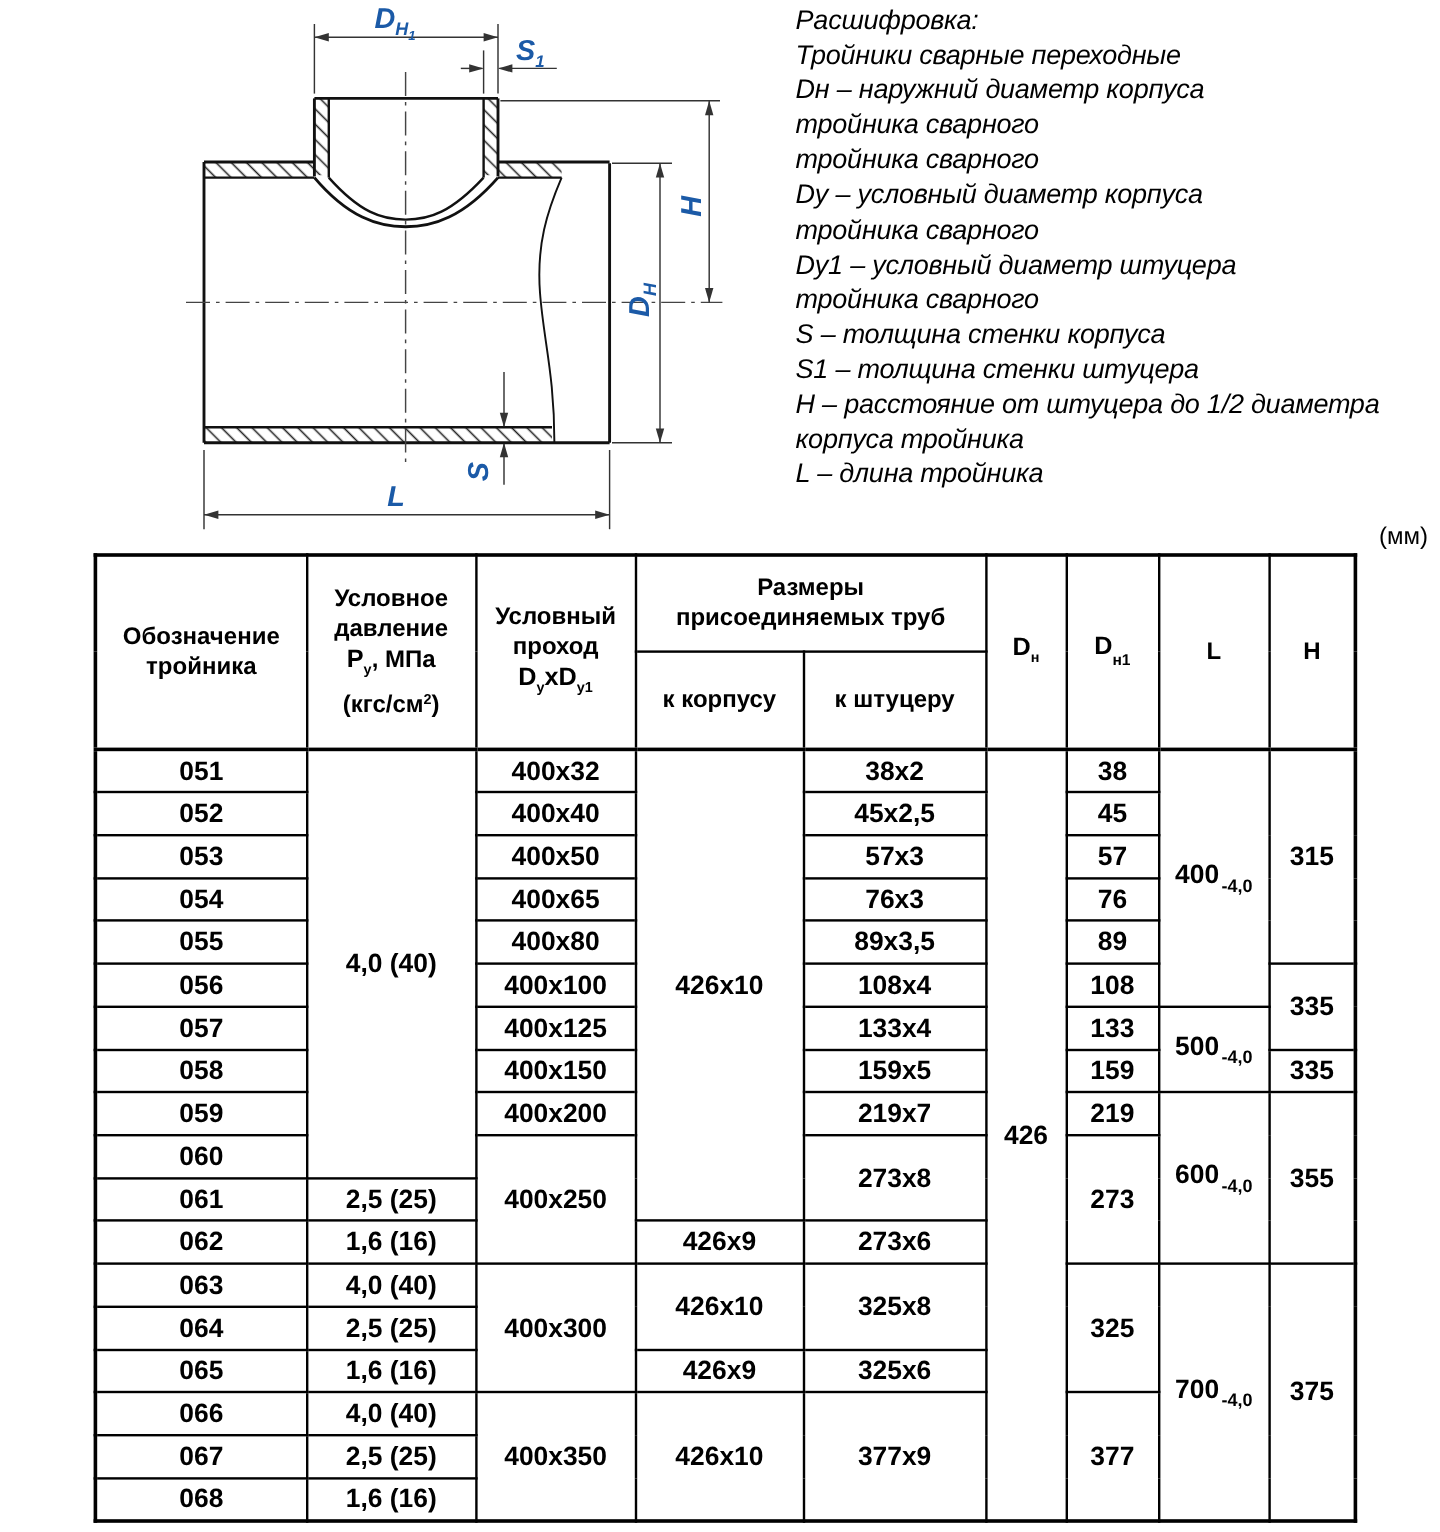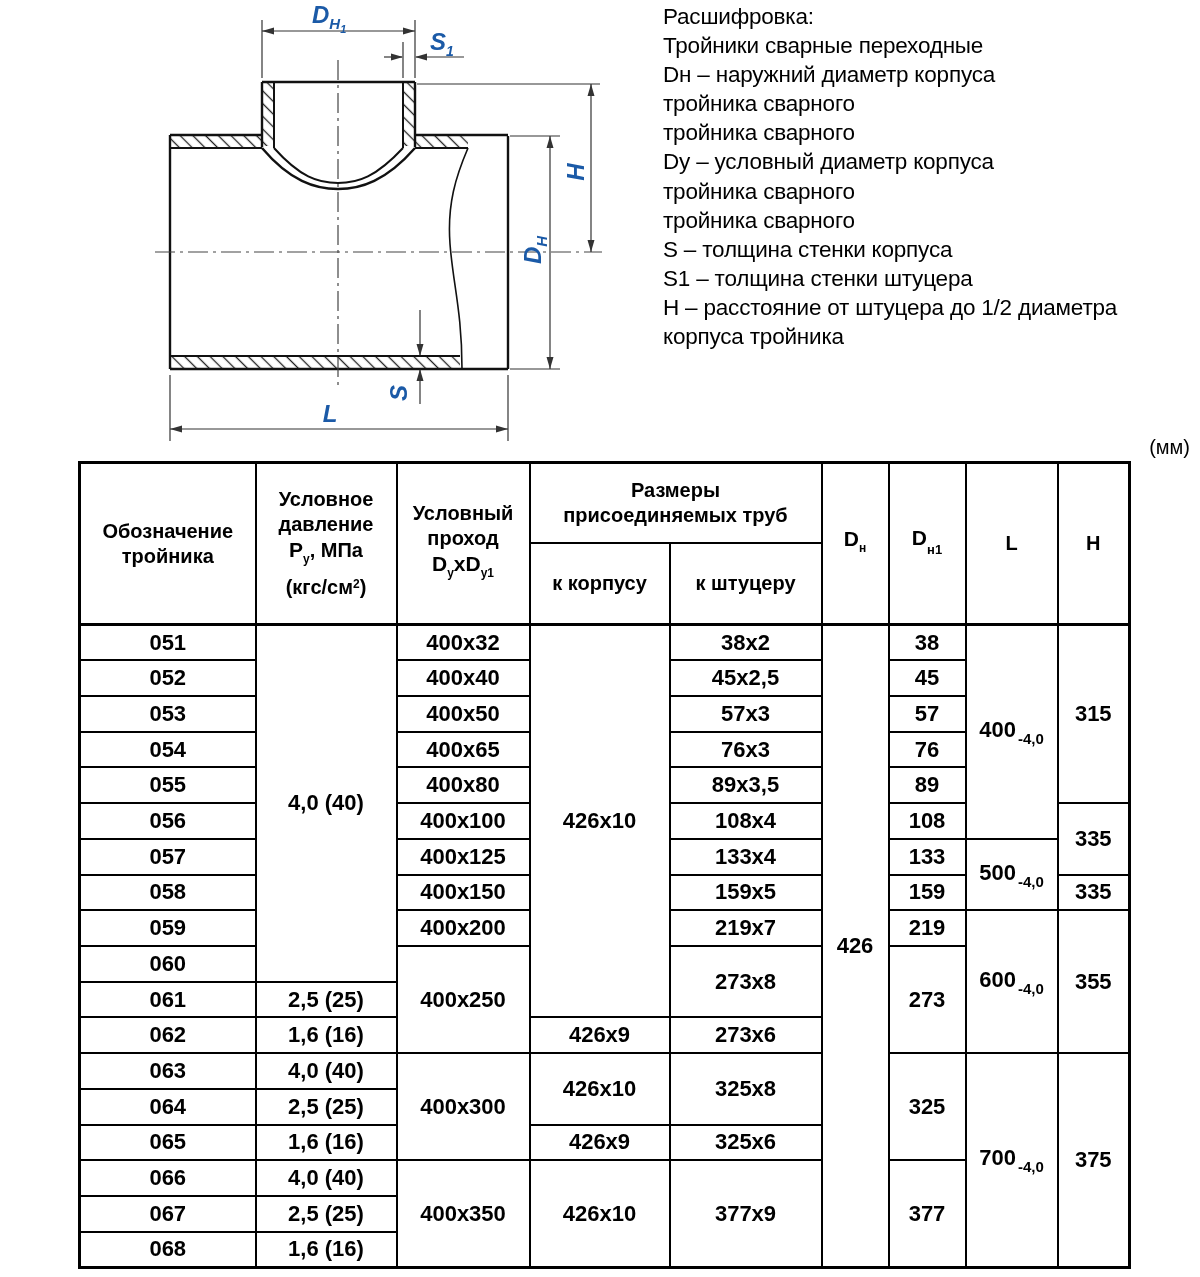--- a/index.html
+++ b/index.html
@@ -4,21 +4,21 @@
 <style>
   html,body{margin:0;padding:0;background:#fff;}
   .page{position:relative;width:1200px;height:1277px;background:#fff;overflow:hidden;
         font-family:"Liberation Sans", sans-serif;color:#000;border-radius:27px;}
   
   .diagram{position:absolute;left:0;top:0;}
   .dim{font-family:"Liberation Sans", sans-serif;font-style:italic;font-weight:bold;
        font-size:24px;fill:#1b5aa7;}
   
   .legend{position:absolute;left:663px;top:2px;width:535px;font-size:22.5px;
-          line-height:29.1px;letter-spacing:-0.2px;color:#000;}
+          line-height:29.1px;letter-spacing:-0.2px;color:#000;font-style:italic;}
   .units-note{position:absolute;left:1125px;top:436px;width:65px;text-align:right;
               font-size:20px;color:#000;}
   
   .spec-table{position:absolute;left:78px;top:461px;width:1050px;border-collapse:collapse;
               table-layout:fixed;border:3px solid #000;}
   .spec-table th,.spec-table td{border:2px solid #000;padding:0;text-align:center;
               vertical-align:middle;background:#fff;}
   .spec-table thead tr:first-child{height:80px;}
   .spec-table thead tr:last-child{height:82px;}
   .spec-table tbody tr{height:35.72px;}
@@ -130,25 +130,27 @@
   </svg>
 
   <div class="legend">
     <div class="legend-line">Расшифровка:</div>
     <div class="legend-line">Тройники сварные переходные</div>
     <div class="legend-line">Dн – наружний диаметр корпуса</div>
     <div class="legend-line">тройника сварного</div>
     <div class="legend-line">тройника сварного</div>
     <div class="legend-line">Dу – условный диаметр корпуса</div>
     <div class="legend-line">тройника сварного</div>
+    <div class="legend-line">Dу1 – условный диаметр штуцера</div>
     <div class="legend-line">тройника сварного</div>
     <div class="legend-line">S – толщина стенки корпуса</div>
     <div class="legend-line">S1 – толщина стенки штуцера</div>
     <div class="legend-line">H – расстояние от штуцера до 1/2 диаметра</div>
     <div class="legend-line">корпуса тройника</div>
+    <div class="legend-line">L – длина тройника</div>
   </div>
 
   <div class="units-note">(мм)</div>
 
   <table class="spec-table">
     <colgroup>
       <col style="width:176px">
         <col style="width:141px">
         <col style="width:133px">
       <col style="width:140px">

